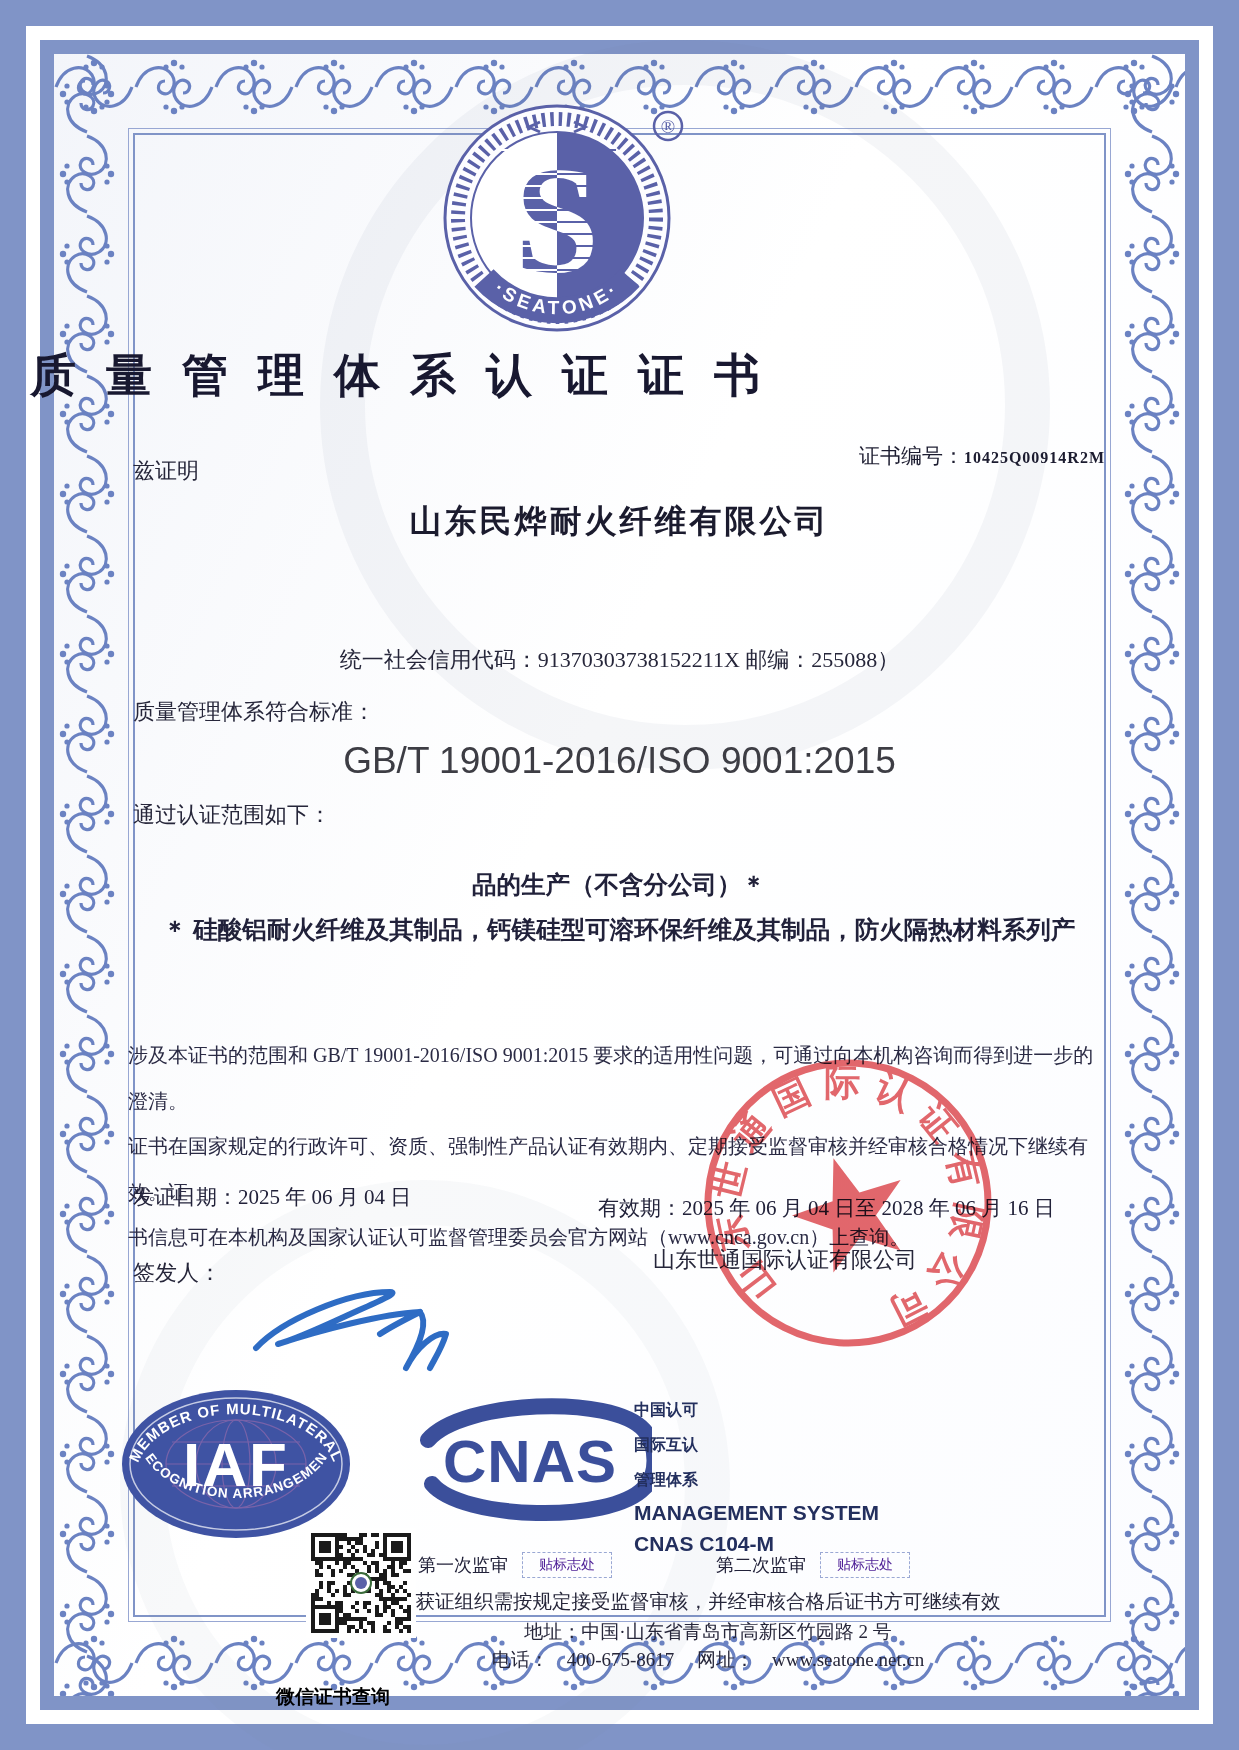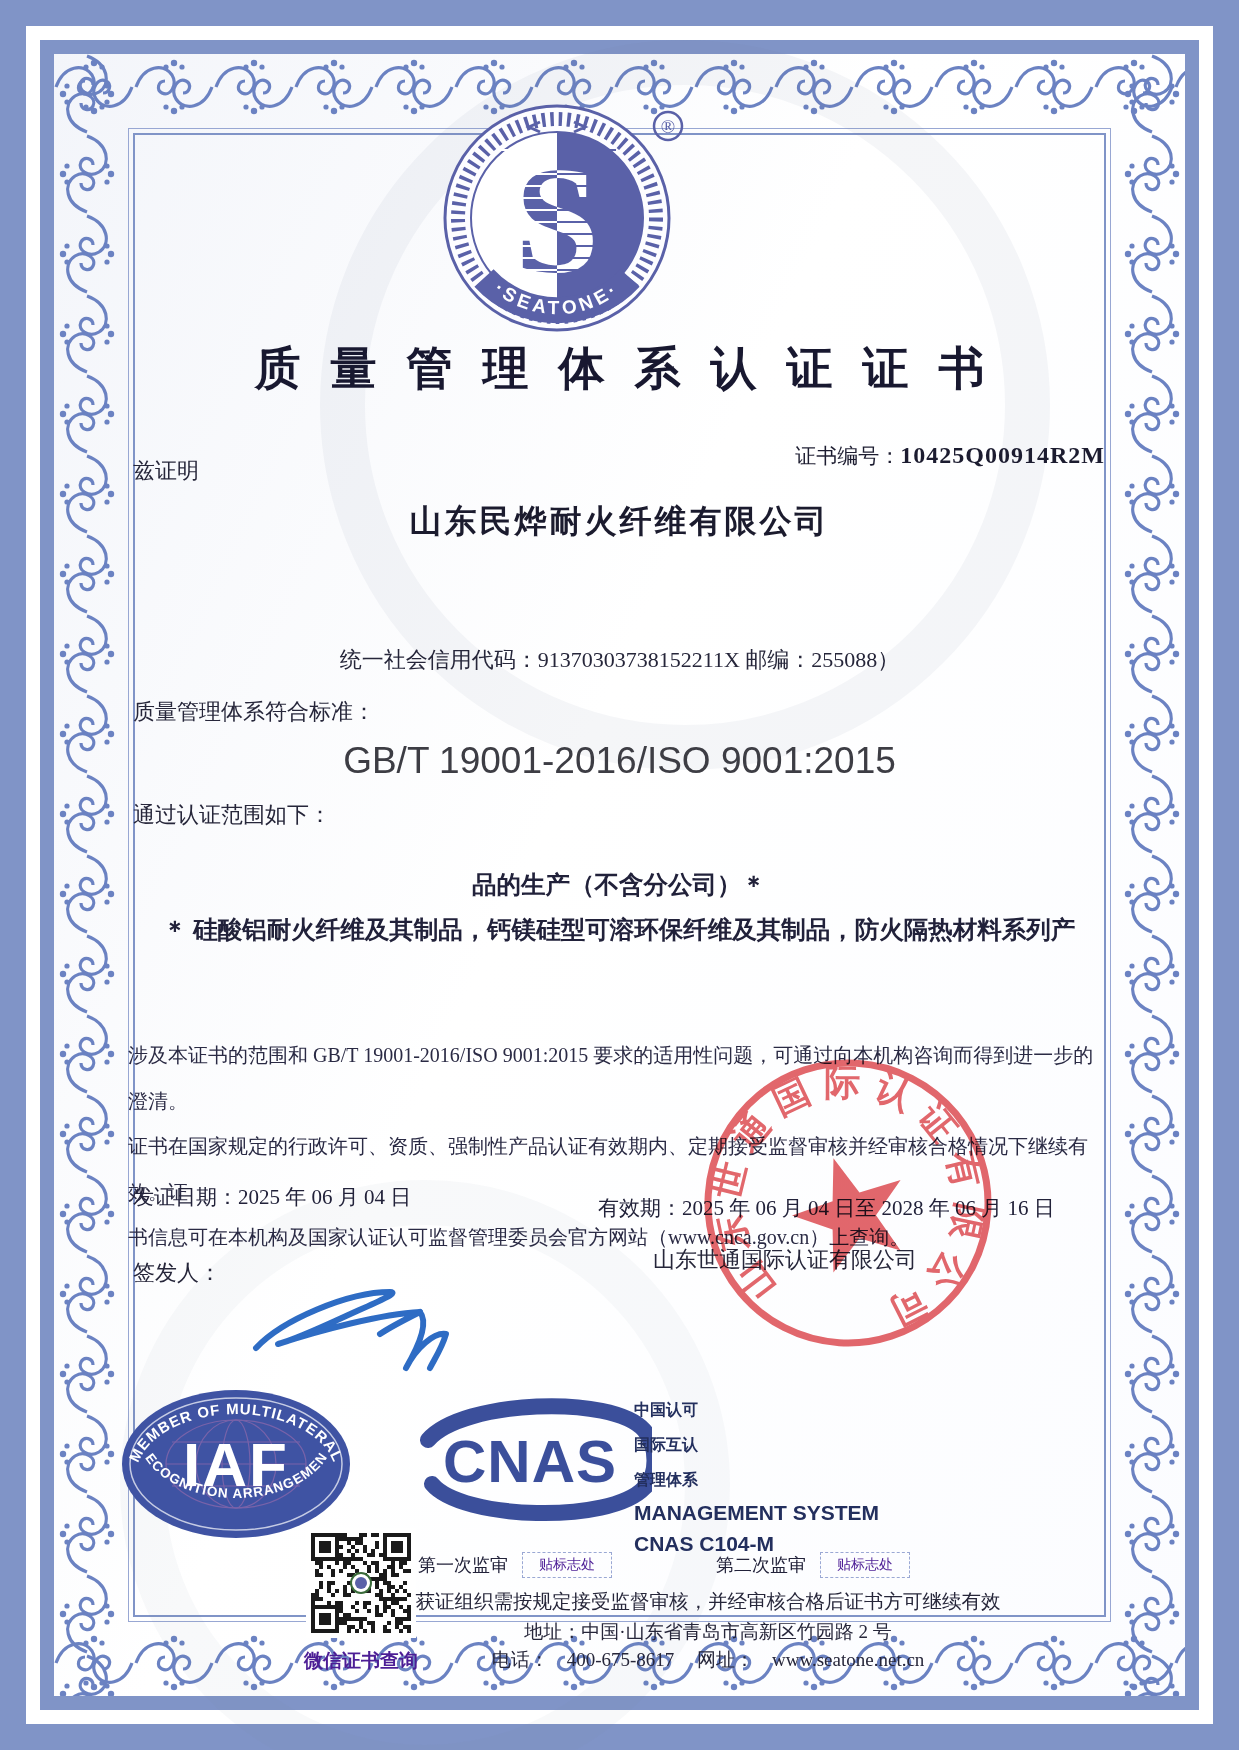--- a/index.html
+++ b/index.html
@@ -6,41 +6,41 @@
   body{background:#8094c7;font-family:"Liberation Serif","DejaVu Serif",serif;}
   .cert{position:relative;width:1239px;height:1750px;background:#8094c7;overflow:hidden;}
   .band-white{position:absolute;inset:26px;background:#ffffff;}
   .band-blue{position:absolute;inset:40px;background:#8094c7;}
   .paper{position:absolute;inset:54px;background:linear-gradient(115deg,#f3f5fa 0%,#ffffff 45%,#fbfcff 100%);}
   .strip{position:absolute;}
   .inner-line{position:absolute;inset:128px;border:1px solid #98a7d3;}
   .inner-line2{position:absolute;inset:133px;border:2px solid #8094c7;}
   .wm{position:absolute;border-radius:50%;border:45px solid rgba(120,132,158,0.07);}
   .abs{position:absolute;}
-  .t-title{width:100%;text-align:center;font-size:46px;font-weight:bold;color:#181830;letter-spacing:30px;padding-left:30px;box-sizing:border-box;}
+  .t-title{width:100%;font-size:46px;font-weight:bold;color:#181830;letter-spacing:30px;padding-left:30px;box-sizing:border-box;margin-top:7px;}
   .t-certno{font-size:21px;color:#1c1c30;}
-  .t-certno b{font-size:24px;letter-spacing:1px;}
+  .t-certno b{font-size:16px;letter-spacing:1px;}
   .t-label{font-size:22px;color:#26263a;}
   .t-company{width:100%;text-align:center;font-size:32px;font-weight:bold;color:#1b1b2e;letter-spacing:3px;}
   .t-addr{width:100%;text-align:center;font-size:22px;color:#26263a;}
   .t-std{width:100%;text-align:center;font-size:37px;color:#3d3d44;font-family:"Liberation Sans","DejaVu Sans",sans-serif;}
   .t-scope{width:1000px;left:119px;text-align:center;font-size:24.5px;font-weight:bold;color:#21213a;line-height:45px;}
   .t-note{width:982px;left:128px;font-size:20px;color:#2a2a44;line-height:45.5px;}
   .t-date{font-size:21px;color:#22223a;}
   .t-certifier{width:460px;text-align:center;font-size:22px;color:#26263a;}
   .sig{position:absolute;}
   .stamp{position:absolute;mix-blend-mode:multiply;opacity:0.88;}
   .cnas-block{position:absolute;color:#232f5e;}
   .cnas-block .zh{font-size:16px;font-weight:bold;line-height:35px;}
   .cnas-block .en{font-family:"Liberation Sans","DejaVu Sans",sans-serif;font-size:21px;font-weight:bold;line-height:31px;}
   .audit-row{position:absolute;display:flex;align-items:center;gap:14px;font-size:18px;color:#22223a;}
   .audit-box{border:1.5px dashed #9aa8d4;padding:3px 16px;font-size:14px;color:#4c1d95;}
   .audit-gap{width:76px;}
   .t-foot{width:640px;left:388px;text-align:center;font-size:19px;color:#26263a;}
-  .qr-caption{width:170px;text-align:center;font-size:19px;font-weight:bold;color:#4c1d95;}
+  .qr-caption{width:170px;text-align:left;font-size:19px;font-weight:bold;color:#000000;margin-top:36px;}
   .phone-row span{margin:0 9px;}
 </style>
 </head>
 <body>
 
 <div class="cert">
 
   <svg width="0" height="0" style="position:absolute">
     <defs>
       <symbol id="scrollUnit" viewBox="0 0 80 66" overflow="visible">

